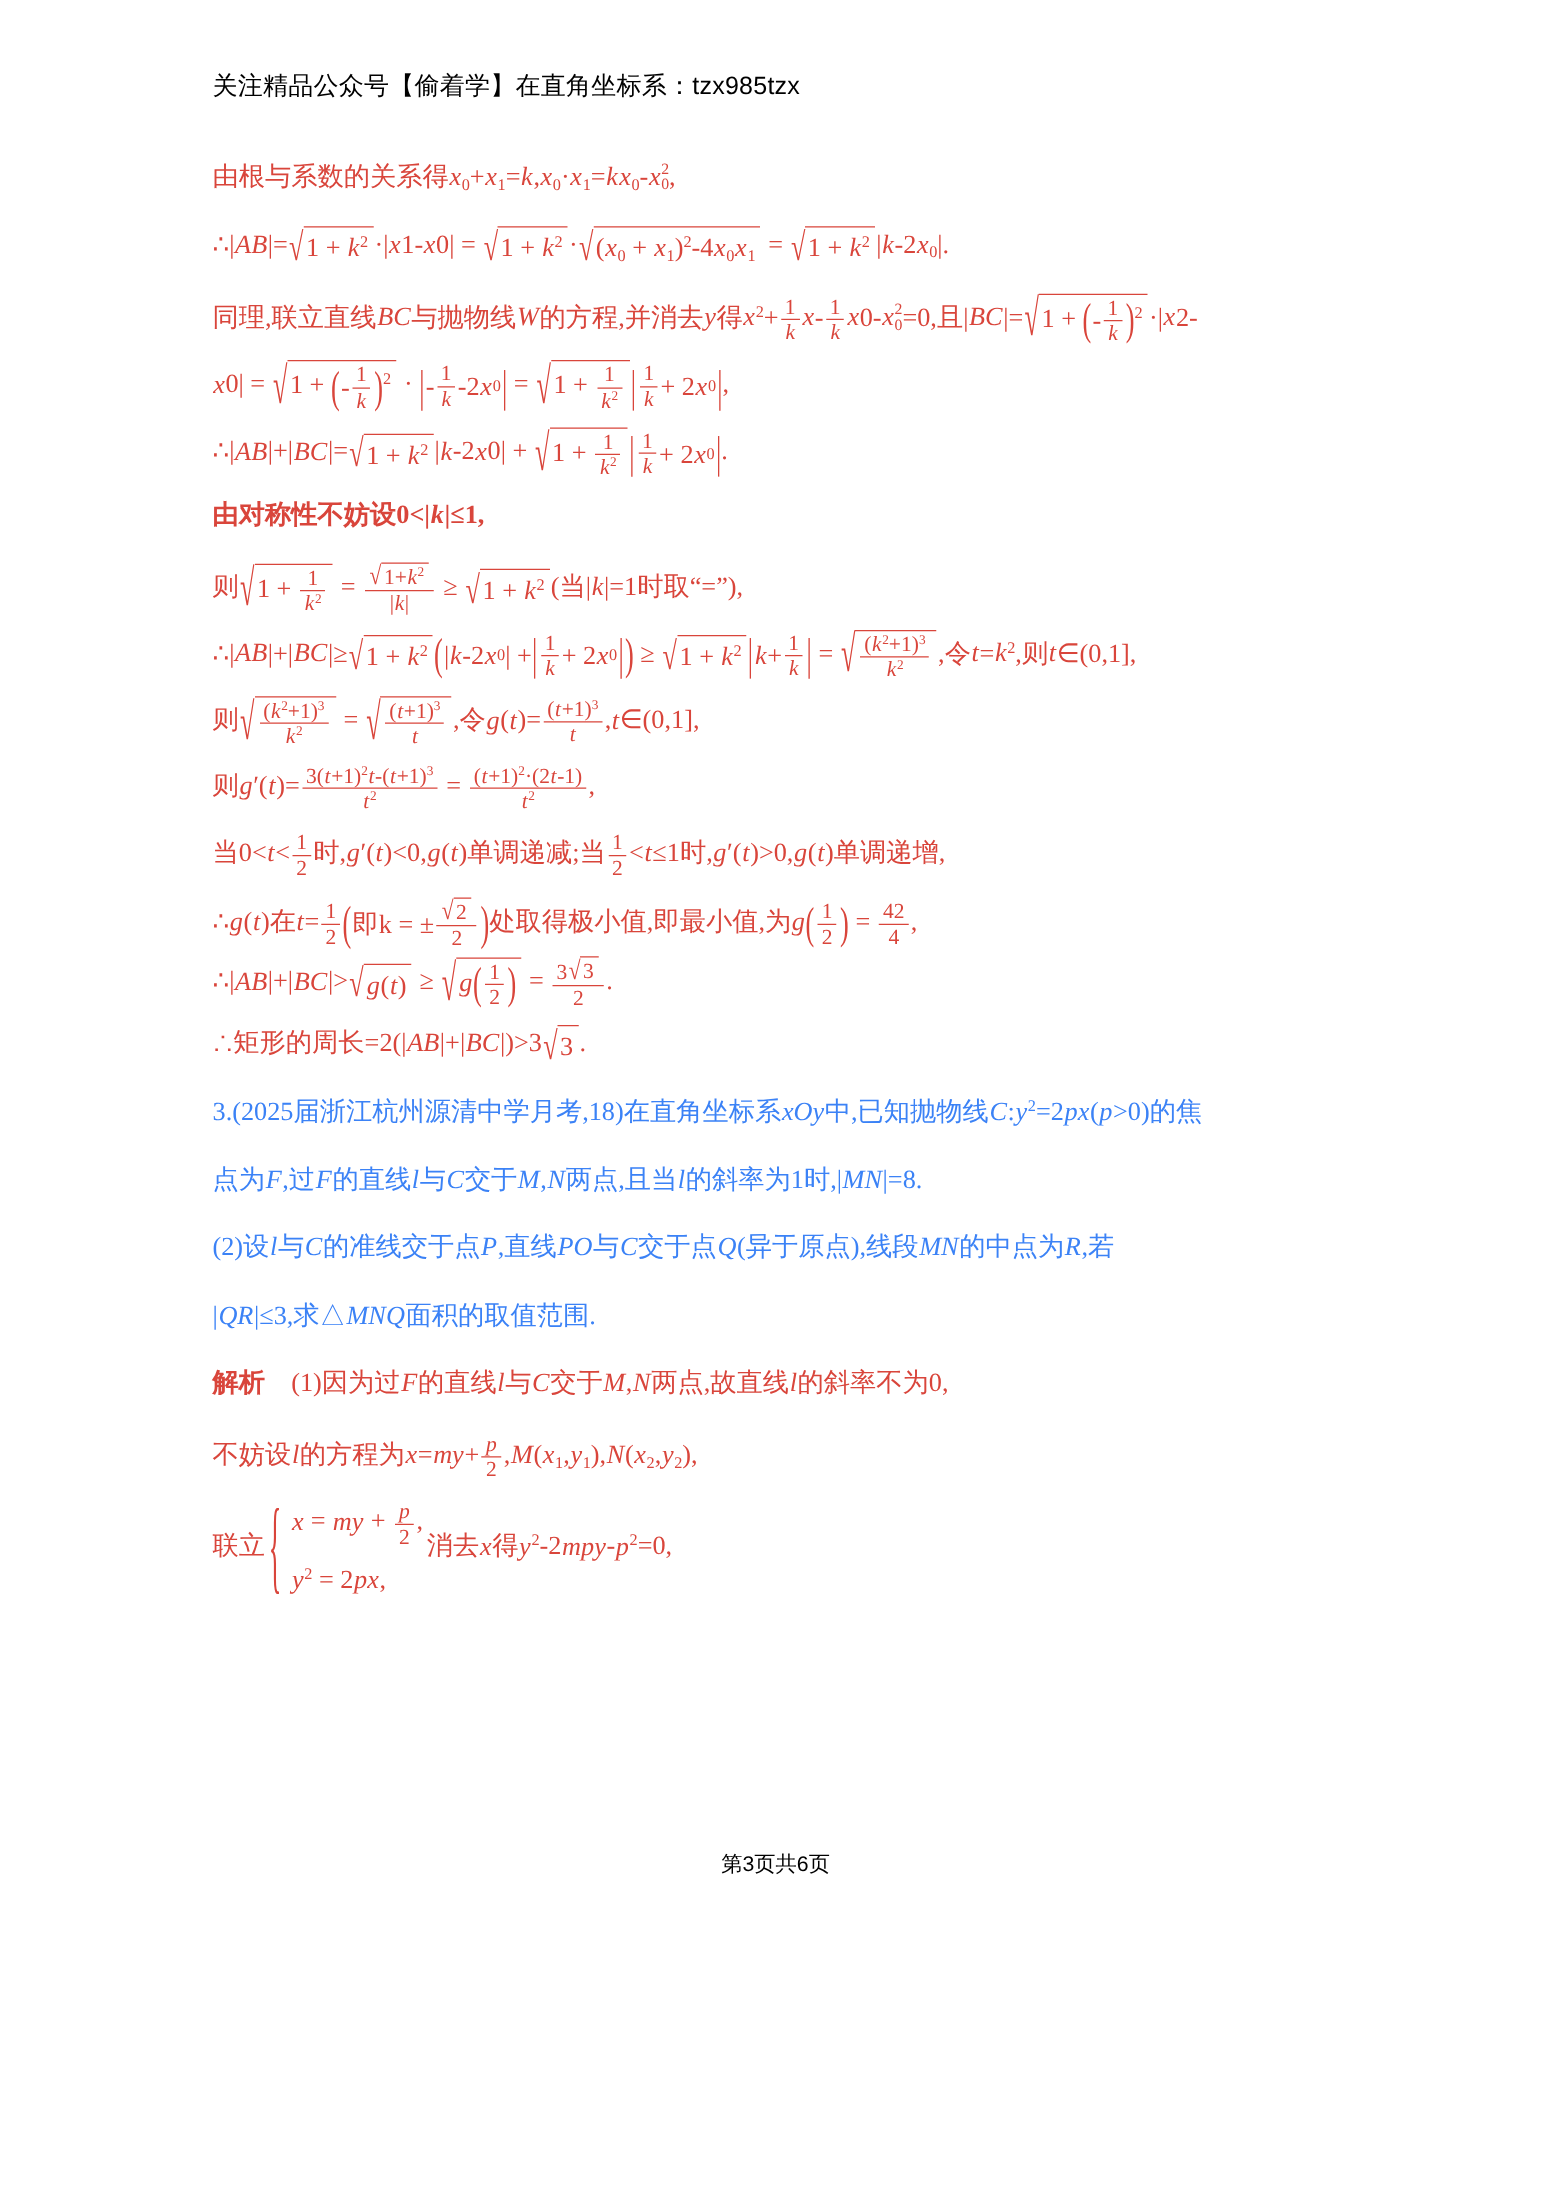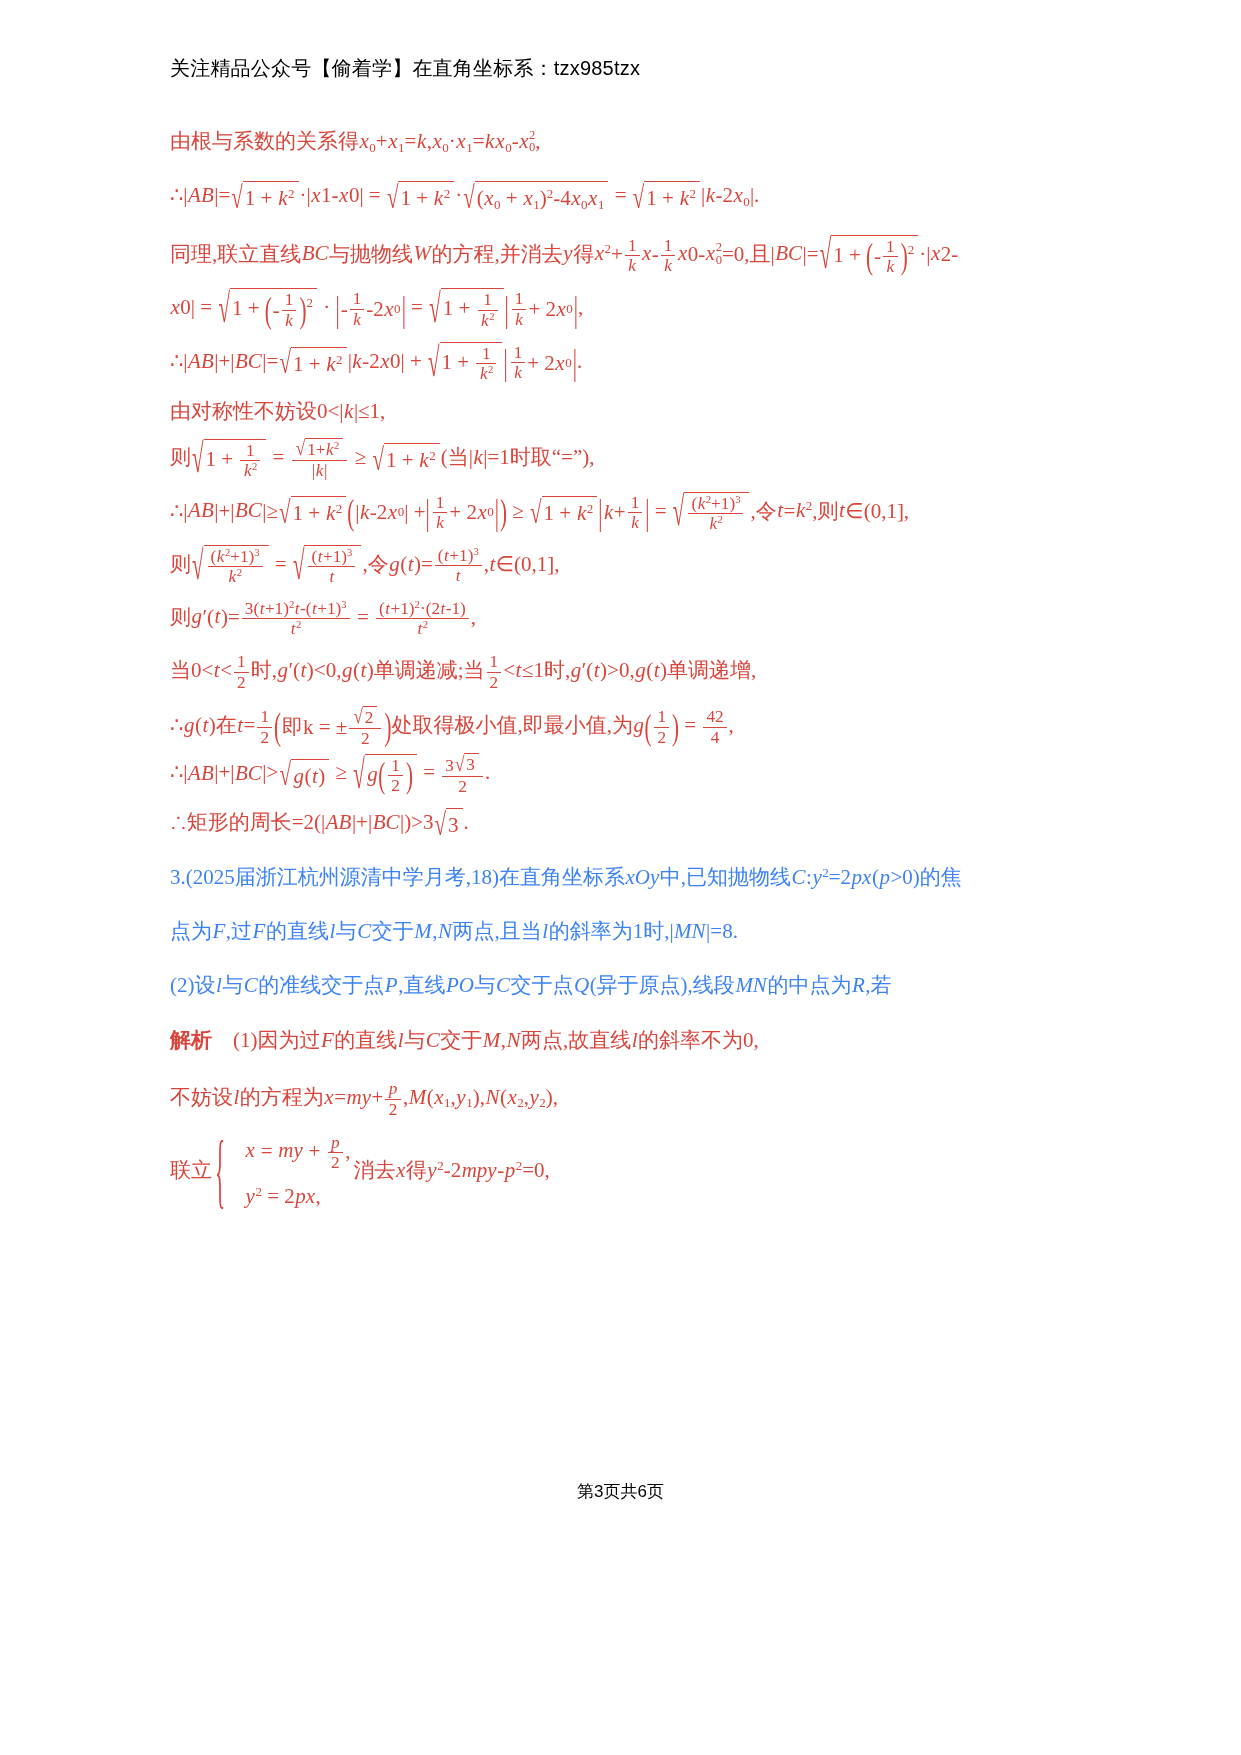--- a/index.html
+++ b/index.html
@@ -31,21 +31,21 @@
   .f>.n{display:block;border-bottom:1.4px solid currentColor;padding:0 3px;line-height:1.12;}
   .f>.d{display:block;padding:0 3px;line-height:1.12;}
   .sqrt{display:inline-flex;align-items:flex-end;margin:0 1px;}
   .sqrt>.rad{display:inline-block;line-height:1;transform-origin:72% 100%;}
   .sqrt>.vin{border-top:1.6px solid currentColor;padding:1px 4px 0 2px;}
   .grp{display:inline-flex;align-items:center;vertical-align:middle;}
   .grp>.dl{display:inline-block;line-height:1;transform-origin:center;}
   .grp>.gc{display:inline-flex;align-items:center;padding:0 1px;}
   .cases{display:inline-flex;align-items:center;vertical-align:middle;margin:0 3px;}
   .cases>.dl{display:inline-block;line-height:1;transform-origin:center;}
-  .cases>.rows{display:inline-flex;flex-direction:column;gap:9px;margin-left:20px;text-align:left;}
+  .cases>.rows{display:inline-flex;flex-direction:column;gap:9px;margin-left:8px;text-align:left;}
   .cases .row{display:inline-block;}
 </style>
 </head>
 <body style="--red: #d9453b;">
 
 <div class="page">
   <div class="header">关注精品公众号【偷着学】在直角坐标系：tzx985tzx</div>
   <main id="content">
       <div class="line red" style="margin-bottom: 24px;"><span class="tx">由根与系数的关系得</span><span class="v">x</span><sub class="sb">0</sub><span class="tx">+</span><span class="v">x</span><sub class="sb">1</sub><span class="tx">=</span><span class="v">k</span><span class="tx">,</span><span class="v">x</span><sub class="sb">0</sub><span class="tx">·</span><span class="v">x</span><sub class="sb">1</sub><span class="tx">=</span><span class="v">k</span><span class="v">x</span><sub class="sb">0</sub><span class="tx">-</span><span class="vwrap">
           <span class="v">x</span>
@@ -141,21 +141,21 @@
             <span class="f">
               <span class="n"><span class="tx">1</span></span>
               <span class="d"><span class="v">k</span></span>
             </span>
             <span class="tx"> + 2</span>
             <span class="v">x</span>
             <sub class="sb">0</sub>
           </span>
           <span class="dl" style="transform: scaleY(1.7);">|</span>
         </span><span class="tx">.</span></div>
-      <div class="line red" style="margin-bottom: 12px;"><span class="tx">由对称性不妨设0&lt;|</span><span class="v">k</span><span class="tx">|≤1,</span></div>
+      <div class="line red" style="margin-bottom: 24px; font-weight: bold;"><span class="tx">由对称性不妨设0&lt;|</span><span class="v">k</span><span class="tx">|≤1,</span></div>
       <div class="line red" style="margin-bottom: 11px;"><span class="tx">则</span><span class="sqrt" style="vertical-align: middle;">
           <span class="rad" style="transform: scaleY(1.96);">√</span>
           <span class="vin"><span class="tx">1 + </span><span class="f"><span class="n"><span class="tx">1</span></span><span class="d"><span class="v">k</span><sup class="sp">2</sup></span></span></span>
         </span><span class="tx"> = </span><span class="f"><span class="n"><span class="sqrt">
               <span class="rad" style="transform: scaleY(1.2);">√</span>
               <span class="vin"><span class="tx">1+</span><span class="v">k</span><sup class="sp">2</sup></span>
             </span></span><span class="d"><span class="tx">|</span><span class="v">k</span><span class="tx">|</span></span></span><span class="tx"> ≥ </span><span class="sqrt" style="vertical-align: middle;">
           <span class="rad" style="transform: scaleY(1.49);">√</span>
           <span class="vin"><span class="tx">1 + </span><span class="v">k</span><sup class="sp">2</sup></span>
         </span><span class="tx">(当|</span><span class="v">k</span><span class="tx">|=1时取“=”),</span></div>
@@ -255,20 +255,21 @@
               <span class="rad" style="transform: scaleY(1.2);">√</span>
               <span class="vin"><span class="tx">3</span></span>
             </span></span><span class="d"><span class="tx">2</span></span></span><span class="tx">.</span></div>
       <div class="line red" style="margin-bottom: 21px;"><span class="tx">∴矩形的周长=2(|</span><span class="v">AB</span><span class="tx">|+|</span><span class="v">BC</span><span class="tx">|)&gt;3</span><span class="sqrt" style="vertical-align: middle;">
           <span class="rad" style="transform: scaleY(1.49);">√</span>
           <span class="vin"><span class="tx">3</span></span>
         </span><span class="tx">.</span></div>
       <div class="line black" style="margin-bottom: 24px;"><span class="tx">3.(2025届浙江杭州源清中学月考,18)在直角坐标系</span><span class="v">xOy</span><span class="tx">中,已知抛物线</span><span class="v">C</span><span class="tx">:</span><span class="v">y</span><sup class="sp">2</sup><span class="tx">=2</span><span class="v">px</span><span class="tx">(</span><span class="v">p</span><span class="tx">&gt;0)的焦</span></div>
       <div class="line black" style="margin-bottom: 24px;"><span class="tx">点为</span><span class="v">F</span><span class="tx">,过</span><span class="v">F</span><span class="tx">的直线</span><span class="v">l</span><span class="tx">与</span><span class="v">C</span><span class="tx">交于</span><span class="v">M</span><span class="tx">,</span><span class="v">N</span><span class="tx">两点,且当</span><span class="v">l</span><span class="tx">的斜率为1时,|</span><span class="v">MN</span><span class="tx">|=8.</span></div>
       <div class="line black" style="margin-bottom: 24px;"><span class="tx">(2)设</span><span class="v">l</span><span class="tx">与</span><span class="v">C</span><span class="tx">的准线交于点</span><span class="v">P</span><span class="tx">,直线</span><span class="v">PO</span><span class="tx">与</span><span class="v">C</span><span class="tx">交于点</span><span class="v">Q</span><span class="tx">(异于原点),线段</span><span class="v">MN</span><span class="tx">的中点为</span><span class="v">R</span><span class="tx">,若</span></div>
+      <div class="line black" style="margin-bottom: 24px;"><span class="tx">|</span><span class="v">QR</span><span class="tx">|≤3,求△</span><span class="v">MNQ</span><span class="tx">面积的取值范围.</span></div>
       <div class="line red" style="margin-bottom: 24px;"><span class="b">解析</span><span class="tx">　(1)因为过</span><span class="v">F</span><span class="tx">的直线</span><span class="v">l</span><span class="tx">与</span><span class="v">C</span><span class="tx">交于</span><span class="v">M</span><span class="tx">,</span><span class="v">N</span><span class="tx">两点,故直线</span><span class="v">l</span><span class="tx">的斜率不为0,</span></div>
       <div class="line red" style="margin-bottom: 14px;"><span class="tx">不妨设</span><span class="v">l</span><span class="tx">的方程为</span><span class="v">x</span><span class="tx">=</span><span class="v">my</span><span class="tx">+</span><span class="f"><span class="n"><span class="v">p</span></span><span class="d"><span class="tx">2</span></span></span><span class="tx">,</span><span class="v">M</span><span class="tx">(</span><span class="v">x</span><sub class="sb">1</sub><span class="tx">,</span><span class="v">y</span><sub class="sb">1</sub><span class="tx">),</span><span class="v">N</span><span class="tx">(</span><span class="v">x</span><sub class="sb">2</sub><span class="tx">,</span><span class="v">y</span><sub class="sb">2</sub><span class="tx">),</span></div>
       <div class="line red" style="margin-bottom: 6px;"><span class="tx">联立</span><span class="cases">
           <span class="dl" style="transform: scaleY(3.96);">{</span>
           <span class="rows">
             <span class="row"><span class="v">x</span><span class="tx"> = </span><span class="v">my</span><span class="tx"> + </span><span class="f"><span class="n"><span class="v">p</span></span><span class="d"><span class="tx">2</span></span></span><span class="tx">,</span></span>
             <span class="row"><span class="v">y</span><sup class="sp">2</sup><span class="tx"> = 2</span><span class="v">px</span><span class="tx">,</span></span>
           </span>
         </span><span class="tx">消去</span><span class="v">x</span><span class="tx">得</span><span class="v">y</span><sup class="sp">2</sup><span class="tx">-2</span><span class="v">mpy</span><span class="tx">-</span><span class="v">p</span><sup class="sp">2</sup><span class="tx">=0,</span></div>
     </main>

